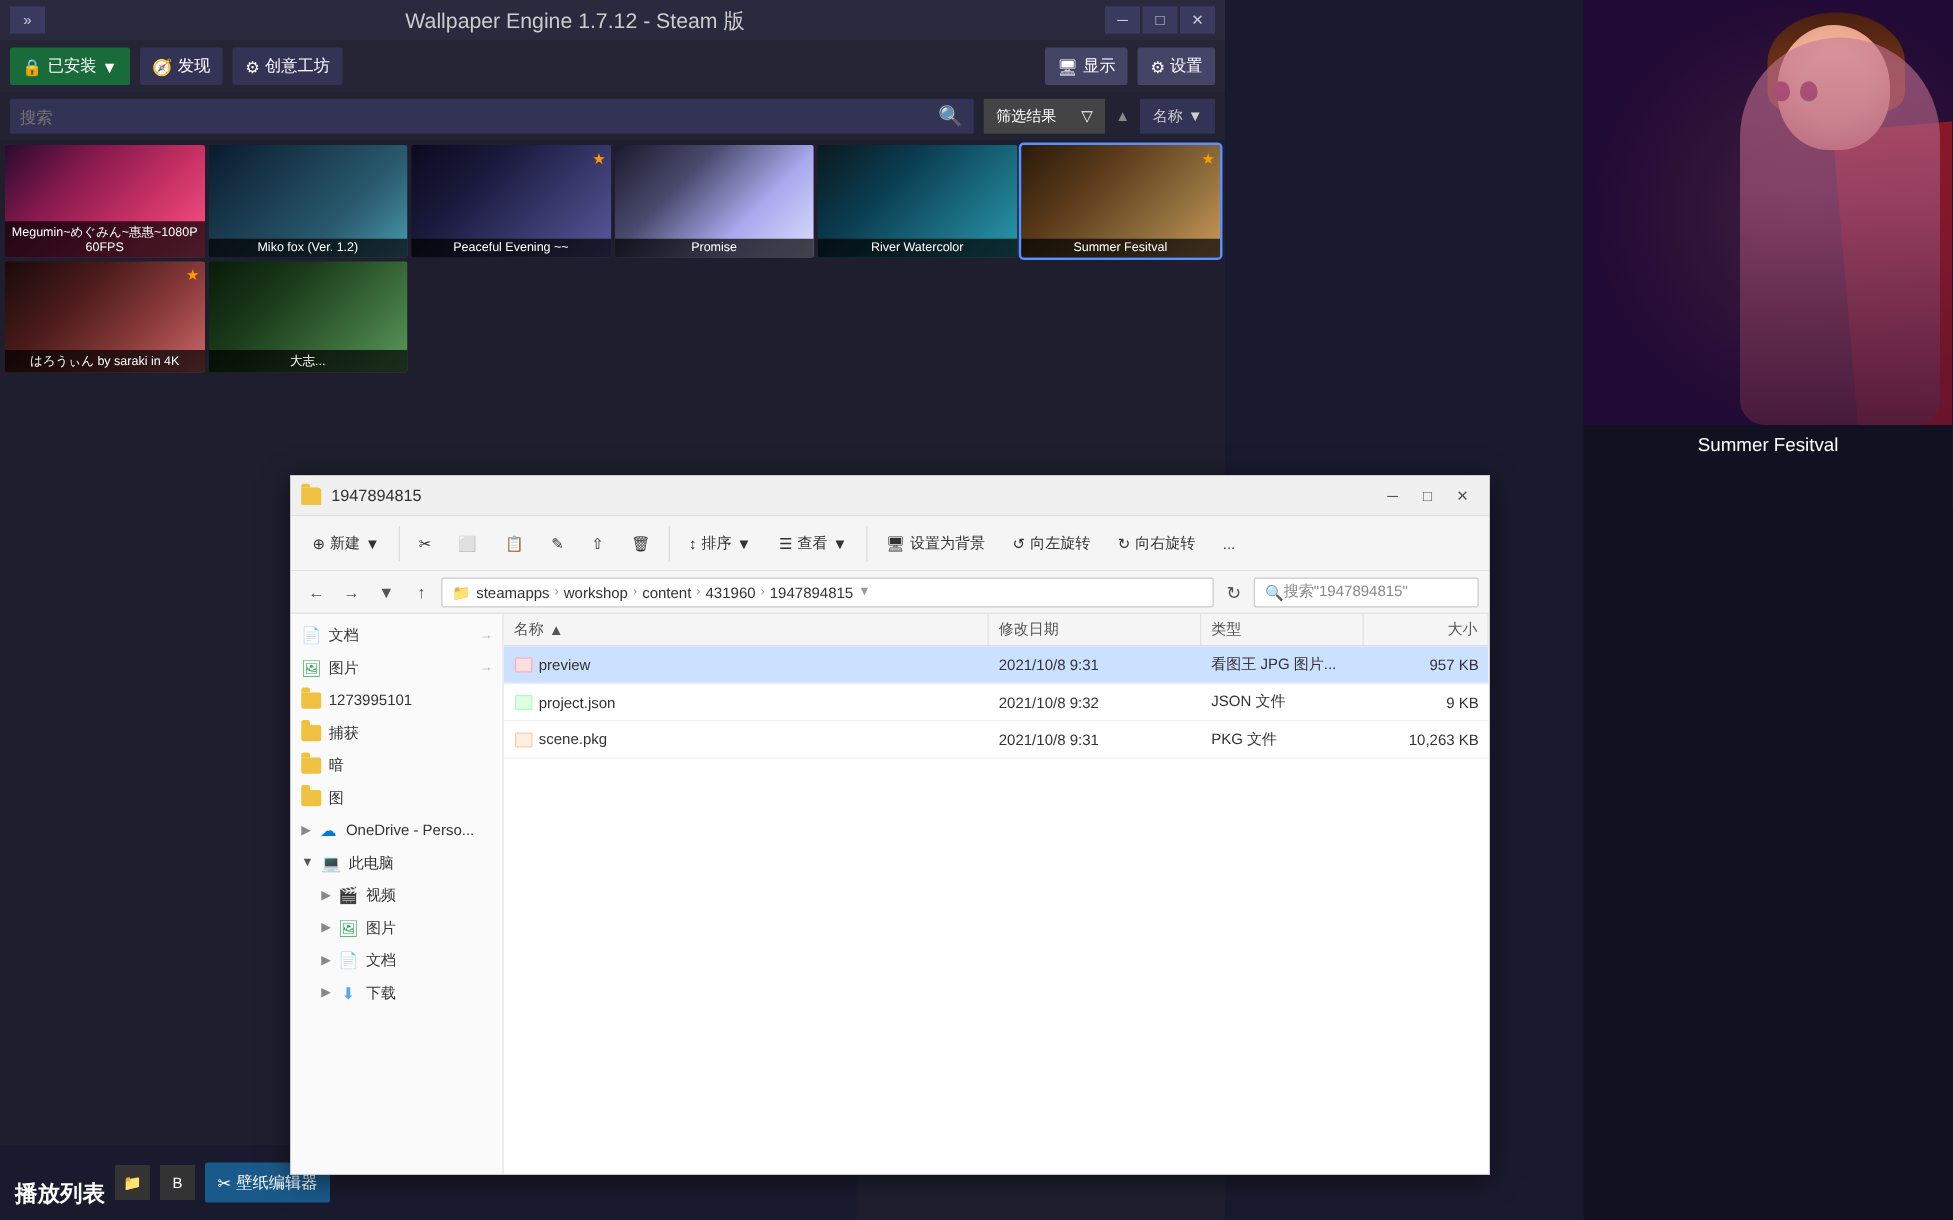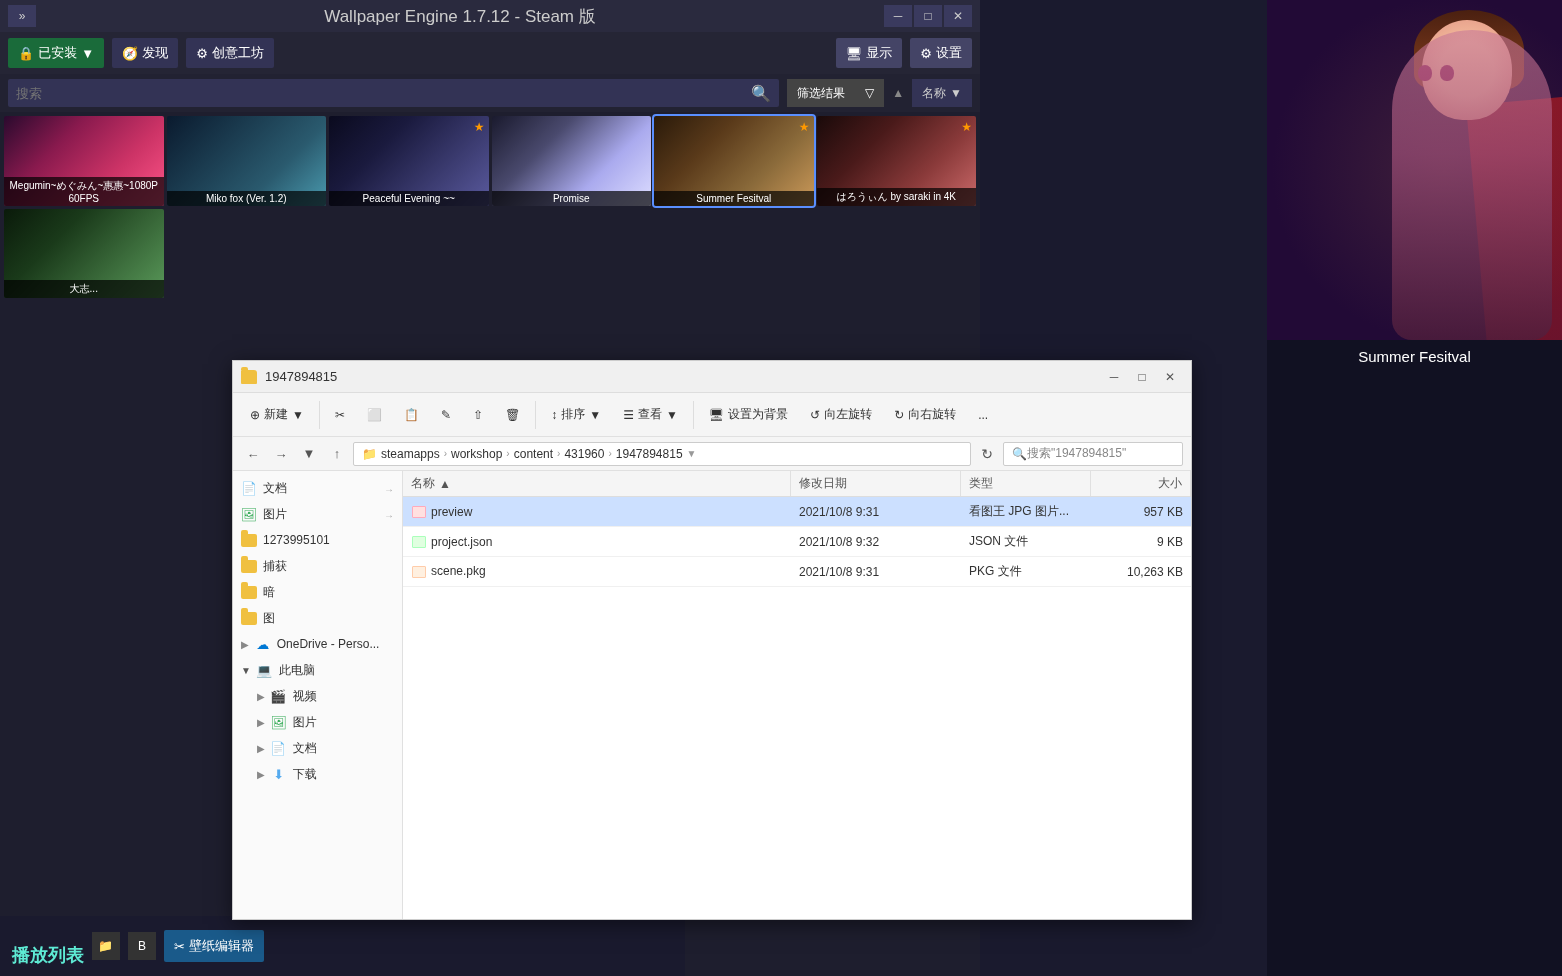--- a/index.html
+++ b/index.html
@@ -239,21 +239,21 @@
       right: 295px;
       height: 60px;
       background: #1a1a2e;
       display: flex;
       align-items: center;
       padding: 0 12px;
       gap: 8px;
     }
 
     .playlist-label {
-      color: #5eead4;
+      color: #ffffff;
       font-size: 18px;
       font-weight: bold;
       margin-top: 17px;
     }
 
     .playlist-btn {
       width: 28px;
       height: 28px;
       background: #333;
       border: none;
@@ -282,21 +282,21 @@
     .thumb-3 { background: linear-gradient(135deg, #0a0a1e, #1a1a3e, #3a3a6e, #5a5a9e); }
     .thumb-4 { background: linear-gradient(135deg, #1a1a2e, #4a4a6e, #aaaaee, #ddddff); }
     .thumb-5 { background: linear-gradient(135deg, #0a1a1e, #0a3a4e, #1a6a7e, #2a9aae); }
     .thumb-6 { background: linear-gradient(135deg, #2a1a0a, #5a3a1a, #8a6a3a, #cc9a5a); }
     .thumb-7 { background: linear-gradient(135deg, #1a0a0a, #4a1a1a, #8a3a3a, #cc6a6a); }
     .thumb-8 { background: linear-gradient(135deg, #0a1a0a, #1a3a1a, #3a6a3a, #5a9a5a); }
 
     
     .explorer-window {
       position: absolute;
-      top: 360px;
+      top: 380px;
       left: 232px;
       width: 960px;
       height: 560px;
       background: #ffffff;
       border: 1px solid #ccc;
       display: flex;
       flex-direction: column;
       box-shadow: 0 4px 20px rgba(0,0,0,0.5);
     }
 
@@ -793,20 +793,24 @@
         <div class="wallpaper-thumb thumb-3" style="width:100%;height:100%;"></div>
         <div class="wallpaper-badge">★</div>
         <div class="wallpaper-label">Peaceful Evening ~~</div>
       </div>
 
       <div class="wallpaper-item">
         <div class="wallpaper-thumb thumb-4" style="width:100%;height:100%;"></div>
         <div class="wallpaper-label">Promise</div>
       </div>
 
+      <div class="wallpaper-item">
+        <div class="wallpaper-thumb thumb-5" style="width:100%;height:100%;"></div>
+        <div class="wallpaper-label">River Watercolor</div>
+      </div>
 
       <div class="wallpaper-item selected">
         <div class="wallpaper-thumb thumb-6" style="width:100%;height:100%;"></div>
         <div class="wallpaper-badge">★</div>
         <div class="wallpaper-label">Summer Fesitval</div>
       </div>
 
       <div class="wallpaper-item">
         <div class="wallpaper-thumb thumb-7" style="width:100%;height:100%;"></div>
         <div class="wallpaper-badge">★</div>

